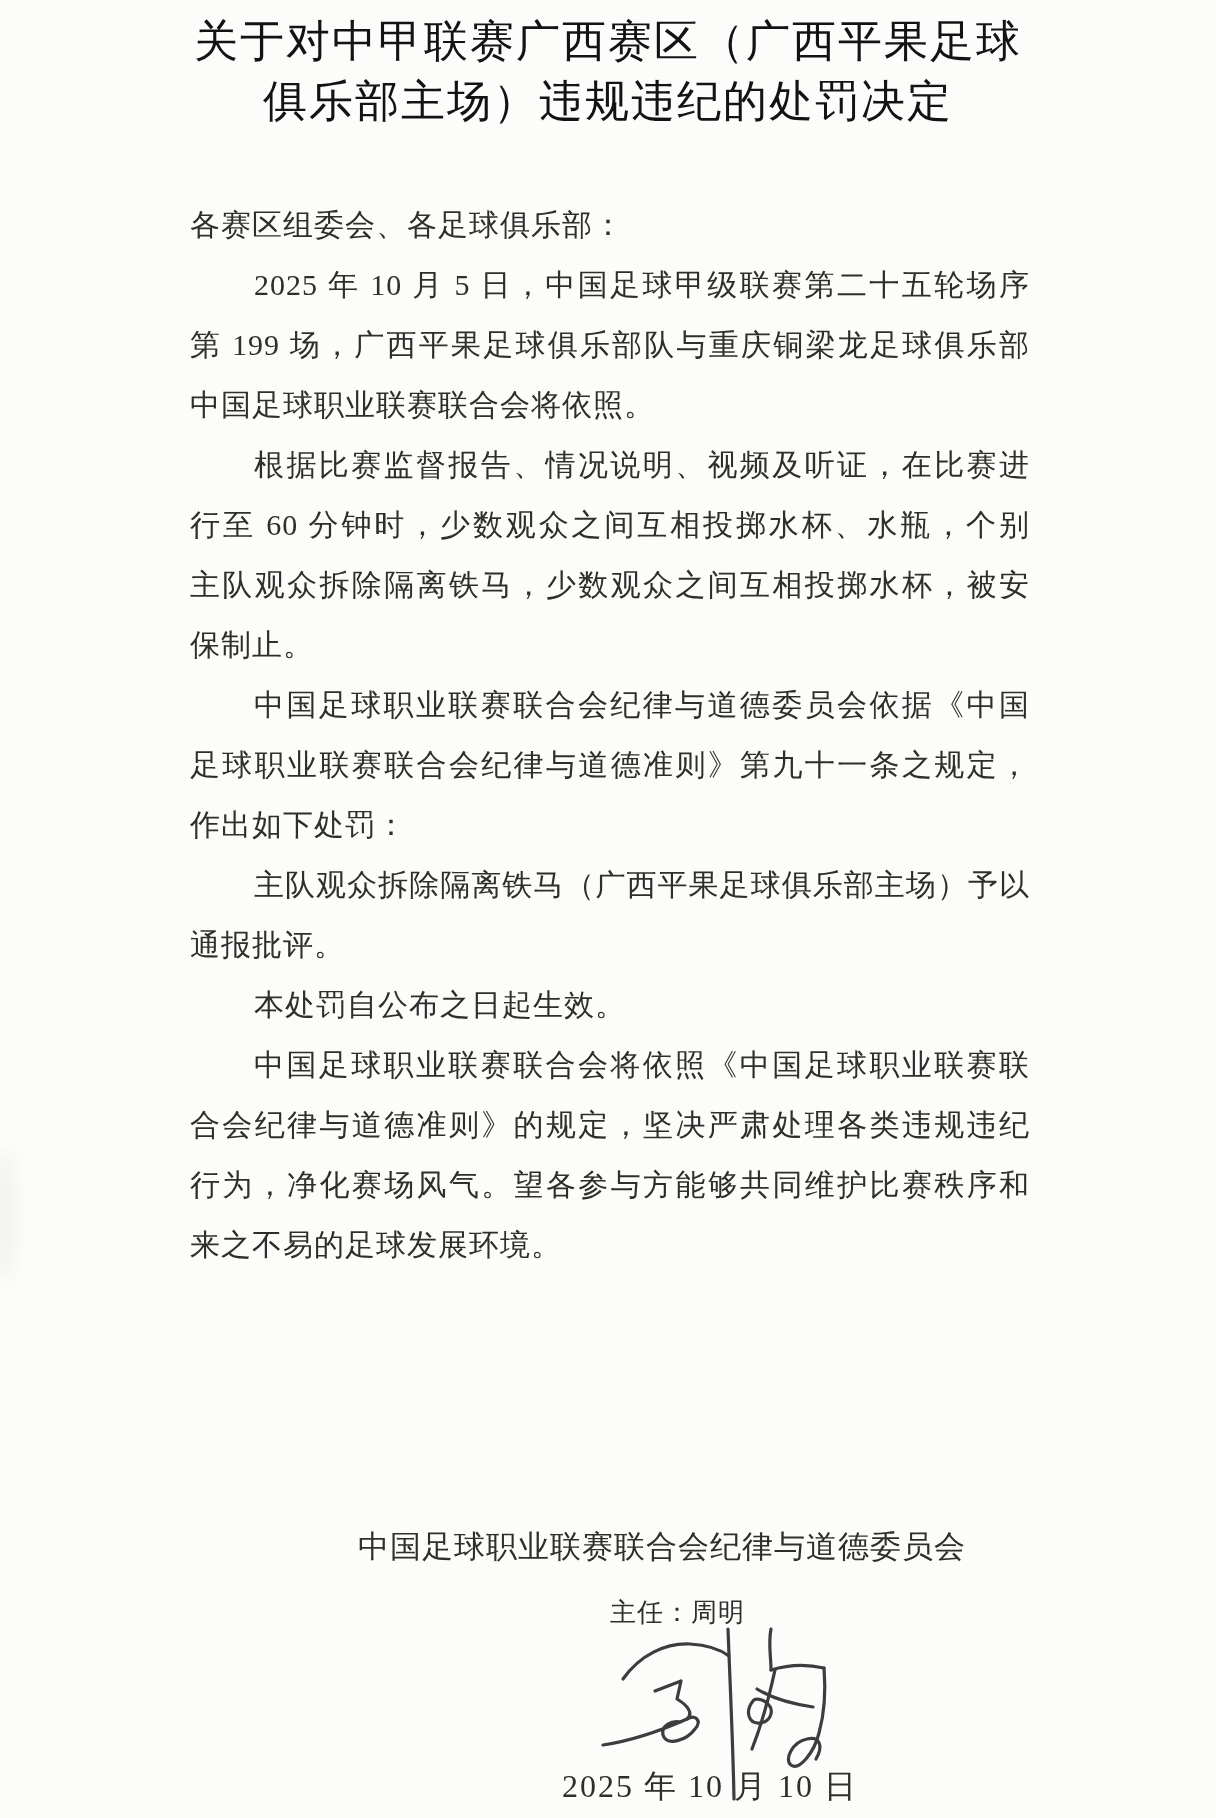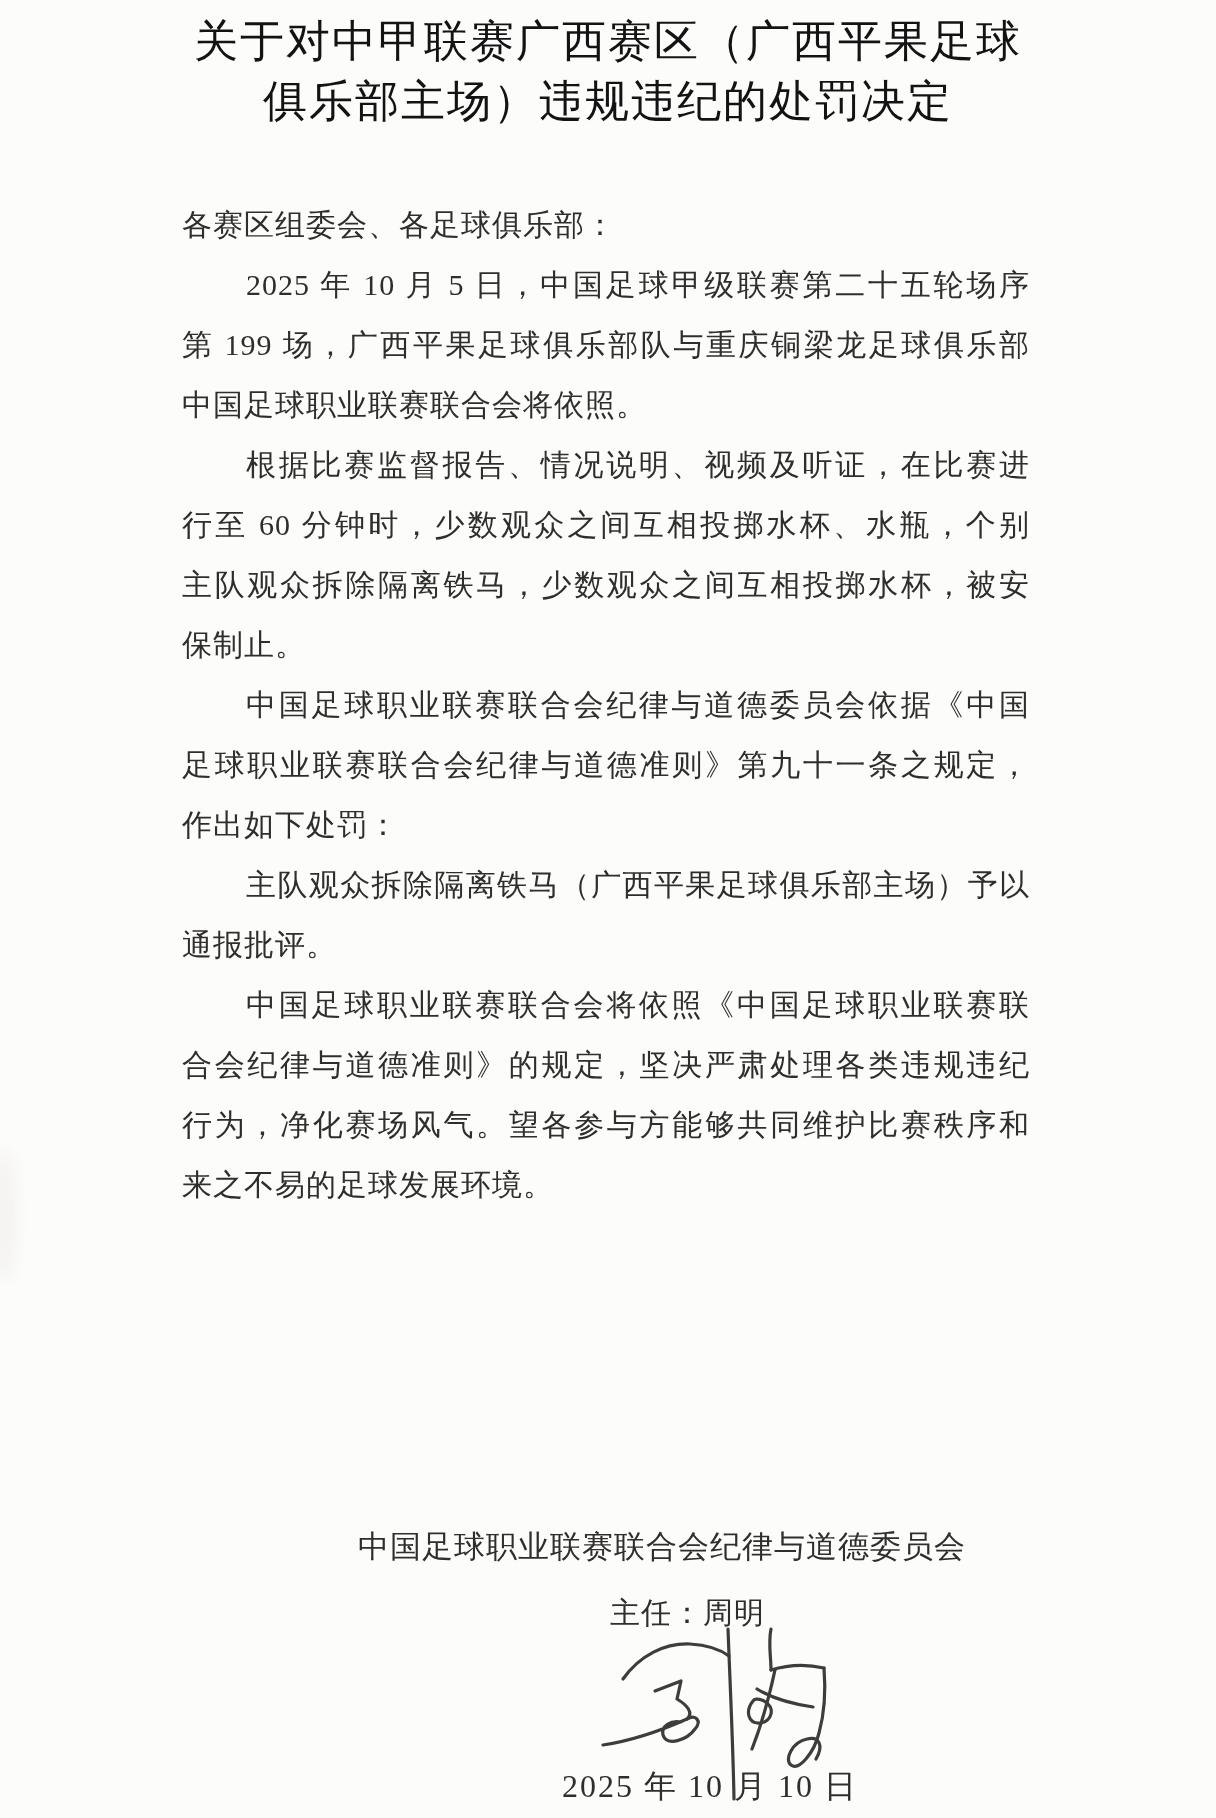--- a/index.html
+++ b/index.html
@@ -17,30 +17,30 @@
     font-weight:400;
     font-size:44px;line-height:60px;
     letter-spacing:2px;
     color:#131313;
   }
   .body-text{
     position:absolute;top:195px;left:182px;width:848px;
     font-size:30px;line-height:60px;
     letter-spacing:1px;
   }
-  .ln{height:60px;text-align:justify;text-align-last:justify;}
+  .ln{height:60px;text-align:justify;text-align-last:justify;margin-left:8px;}
   .ln.last{text-align:left;text-align-last:left;}
   .ln.ind{text-indent:64px;}
   .committee{
     position:absolute;top:1527px;left:358px;
     font-size:31px;line-height:40px;letter-spacing:1px;
   }
   .signer{
     position:absolute;top:1593px;left:610px;
-    font-size:30px;line-height:40px;letter-spacing:1px;
+    font-size:26px;line-height:40px;letter-spacing:1px;
   }
   .sig-date{
     position:absolute;top:1766px;left:562px;
     font-size:32px;line-height:40px;letter-spacing:2px;
   }
   .sig{
     position:absolute;top:1623px;left:595px;
     width:245px;height:195px;
   }
   .sig path{
@@ -69,20 +69,21 @@
     <div class="ln last">中国足球职业联赛联合会将依照。</div>
     <div class="ln ind">根据比赛监督报告、情况说明、视频及听证，在比赛进</div>
     <div class="ln">行至 60 分钟时，少数观众之间互相投掷水杯、水瓶，个别</div>
     <div class="ln">主队观众拆除隔离铁马，少数观众之间互相投掷水杯，被安</div>
     <div class="ln last">保制止。</div>
     <div class="ln ind">中国足球职业联赛联合会纪律与道德委员会依据《中国</div>
     <div class="ln">足球职业联赛联合会纪律与道德准则》第九十一条之规定，</div>
     <div class="ln last">作出如下处罚：</div>
     <div class="ln ind">主队观众拆除隔离铁马（广西平果足球俱乐部主场）予以</div>
     <div class="ln last">通报批评。</div>
+    <div class="ln ind last">本处罚自公布之日起生效。</div>
     <div class="ln ind">中国足球职业联赛联合会将依照《中国足球职业联赛联</div>
     <div class="ln">合会纪律与道德准则》的规定，坚决严肃处理各类违规违纪</div>
     <div class="ln">行为，净化赛场风气。望各参与方能够共同维护比赛秩序和</div>
     <div class="ln last">来之不易的足球发展环境。</div>
   </div>
 
   <div class="committee">中国足球职业联赛联合会纪律与道德委员会</div>
 
   <div class="signer">主任：周明</div>
 

